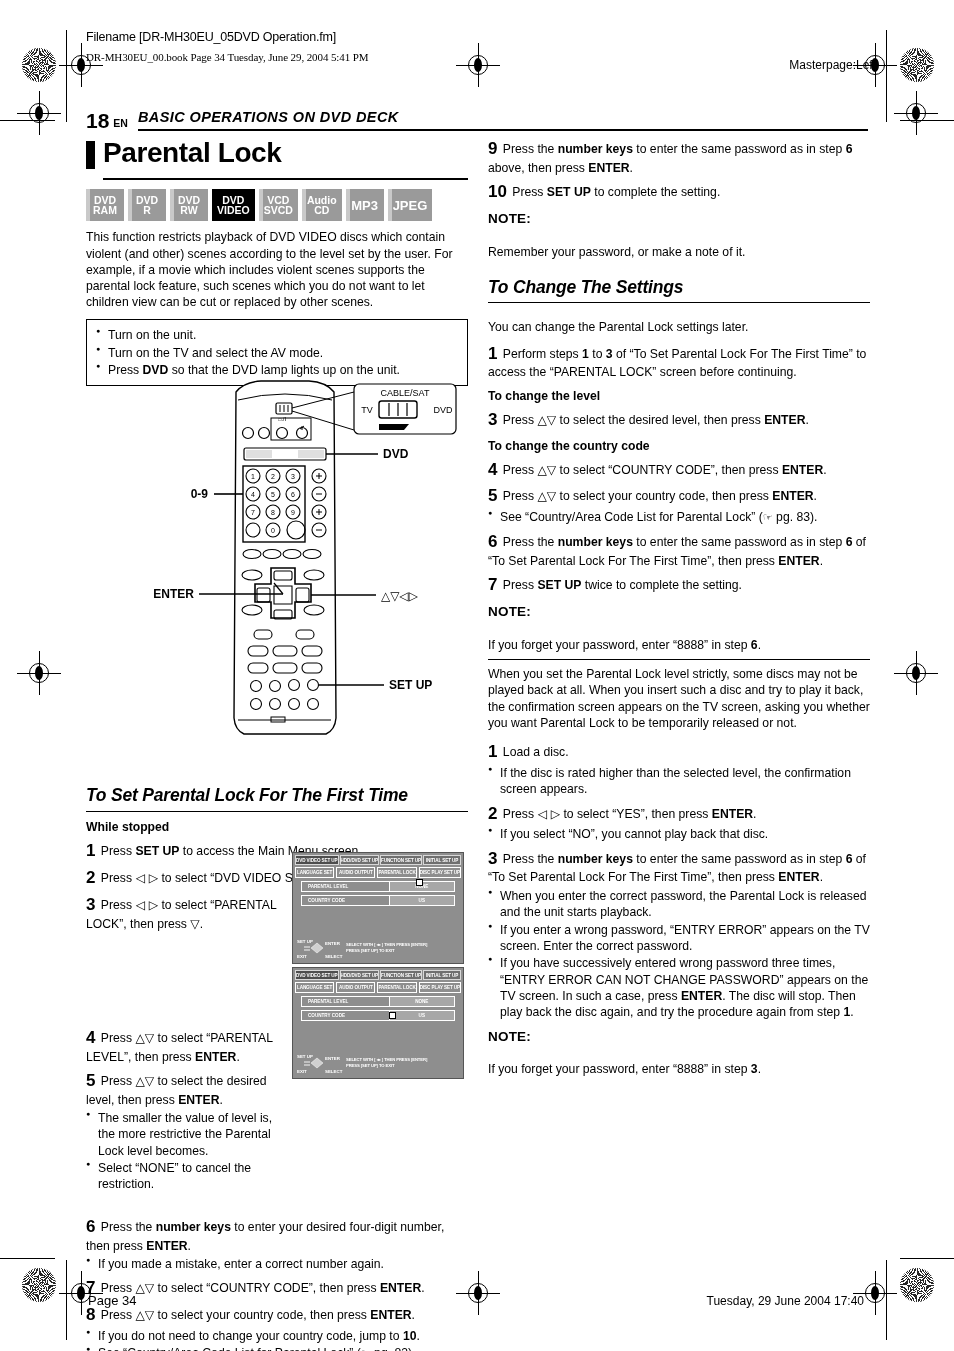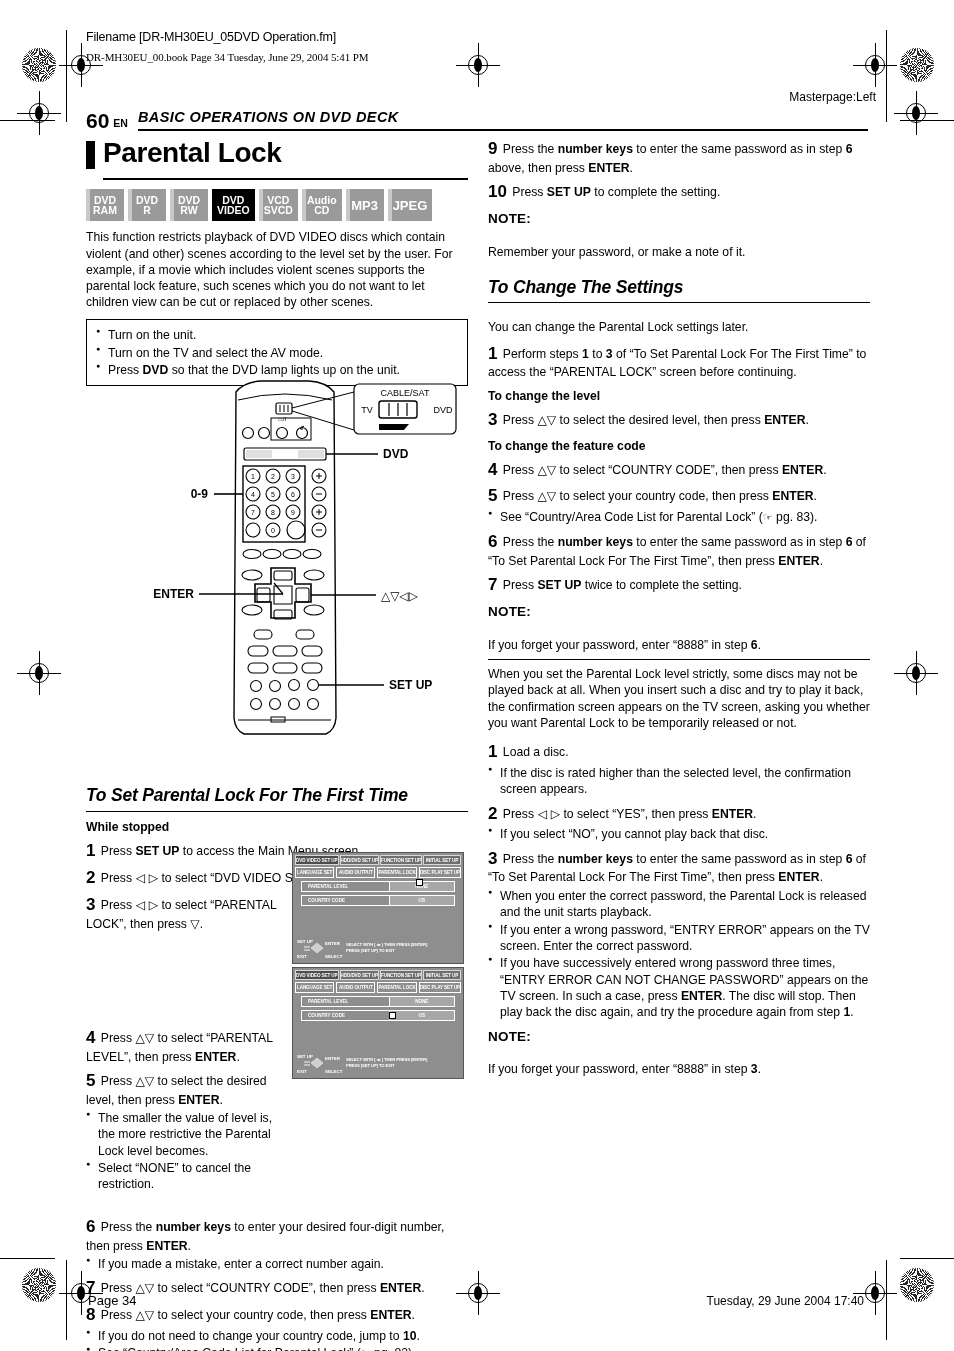--- a/index.html
+++ b/index.html
@@ -78,21 +78,20 @@
     font-family: "Liberation Serif", serif;
     font-size: 11px;
     margin-top: 7px;
     letter-spacing: -0.1px;
   }
   .masterpage {
     position: absolute;
     right: 0; top: 28px;
     font-size: 12px;
     font-family: "Liberation Sans", sans-serif;
-    margin-top: 32px;
   }
 
   
   .page-head {
     position: absolute;
     left: 86px; top: 108px;
     width: 782px;
     display: flex;
     align-items: flex-end;
   }
@@ -430,21 +429,21 @@
 <div class="hrule" style="left:0px; top:1258px; width:55px;"></div>
 <div class="hrule" style="left:900px; top:1258px; width:54px;"></div>
 
 <div class="file-header">
   <div class="filename">Filename [DR-MH30EU_05DVD Operation.fm]</div>
   <div class="bookline">DR-MH30EU_00.book  Page 34  Tuesday, June 29, 2004  5:41 PM</div>
   <div class="masterpage">Masterpage:Left</div>
 </div>
 
 <div class="page-head">
-  <div class="pg-num">60</div>
+  <div class="pg-num">18</div>
   <div class="pg-en">EN</div>
   <div class="pg-chapter">
     <span>BASIC OPERATIONS ON DVD DECK</span>
   </div>
 </div>
 
 <div class="col col-left">
 
   <h1 class="title">
     <span class="bar"></span>
@@ -535,21 +534,21 @@
   <p>Remember your password, or make a note of it.</p>
 
   <h2 class="sect">To Change The Settings</h2>
   <div class="sect-rule"></div>
   <p>You can change the Parental Lock settings later.</p>
   <div class="step"><span class="n">1</span> Perform steps <b>1</b> to <b>3</b> of “To Set Parental Lock For The First Time” to access the “PARENTAL LOCK” screen before continuing.</div>
 
   <div class="subhead">To change the level</div>
   <div class="step"><span class="n">3</span> Press <span class="sym">△▽</span> to select the desired level, then press <b>ENTER</b>.</div>
 
-  <div class="subhead">To change the feature code</div>
+  <div class="subhead">To change the country code</div>
   <div class="step"><span class="n">4</span> Press <span class="sym">△▽</span> to select “COUNTRY CODE”, then press <b>ENTER</b>.</div>
   <div class="step"><span class="n">5</span> Press <span class="sym">△▽</span> to select your country code, then press <b>ENTER</b>.</div>
   <ul class="dots">
     <li>See “Country/Area Code List for Parental Lock” (<span class="ptr">☞</span> pg. 83).</li>
   </ul>
 
   <div class="step"><span class="n">6</span> Press the <b>number keys</b> to enter the same password as in step <b>6</b> of “To Set Parental Lock For The First Time”, then press <b>ENTER</b>.</div>
   <div class="step"><span class="n">7</span> Press <b>SET UP</b> twice to complete the setting.</div>
   <div class="note-label">NOTE:</div>
   <p>If you forget your password, enter “8888” in step <b>6</b>.</p>

